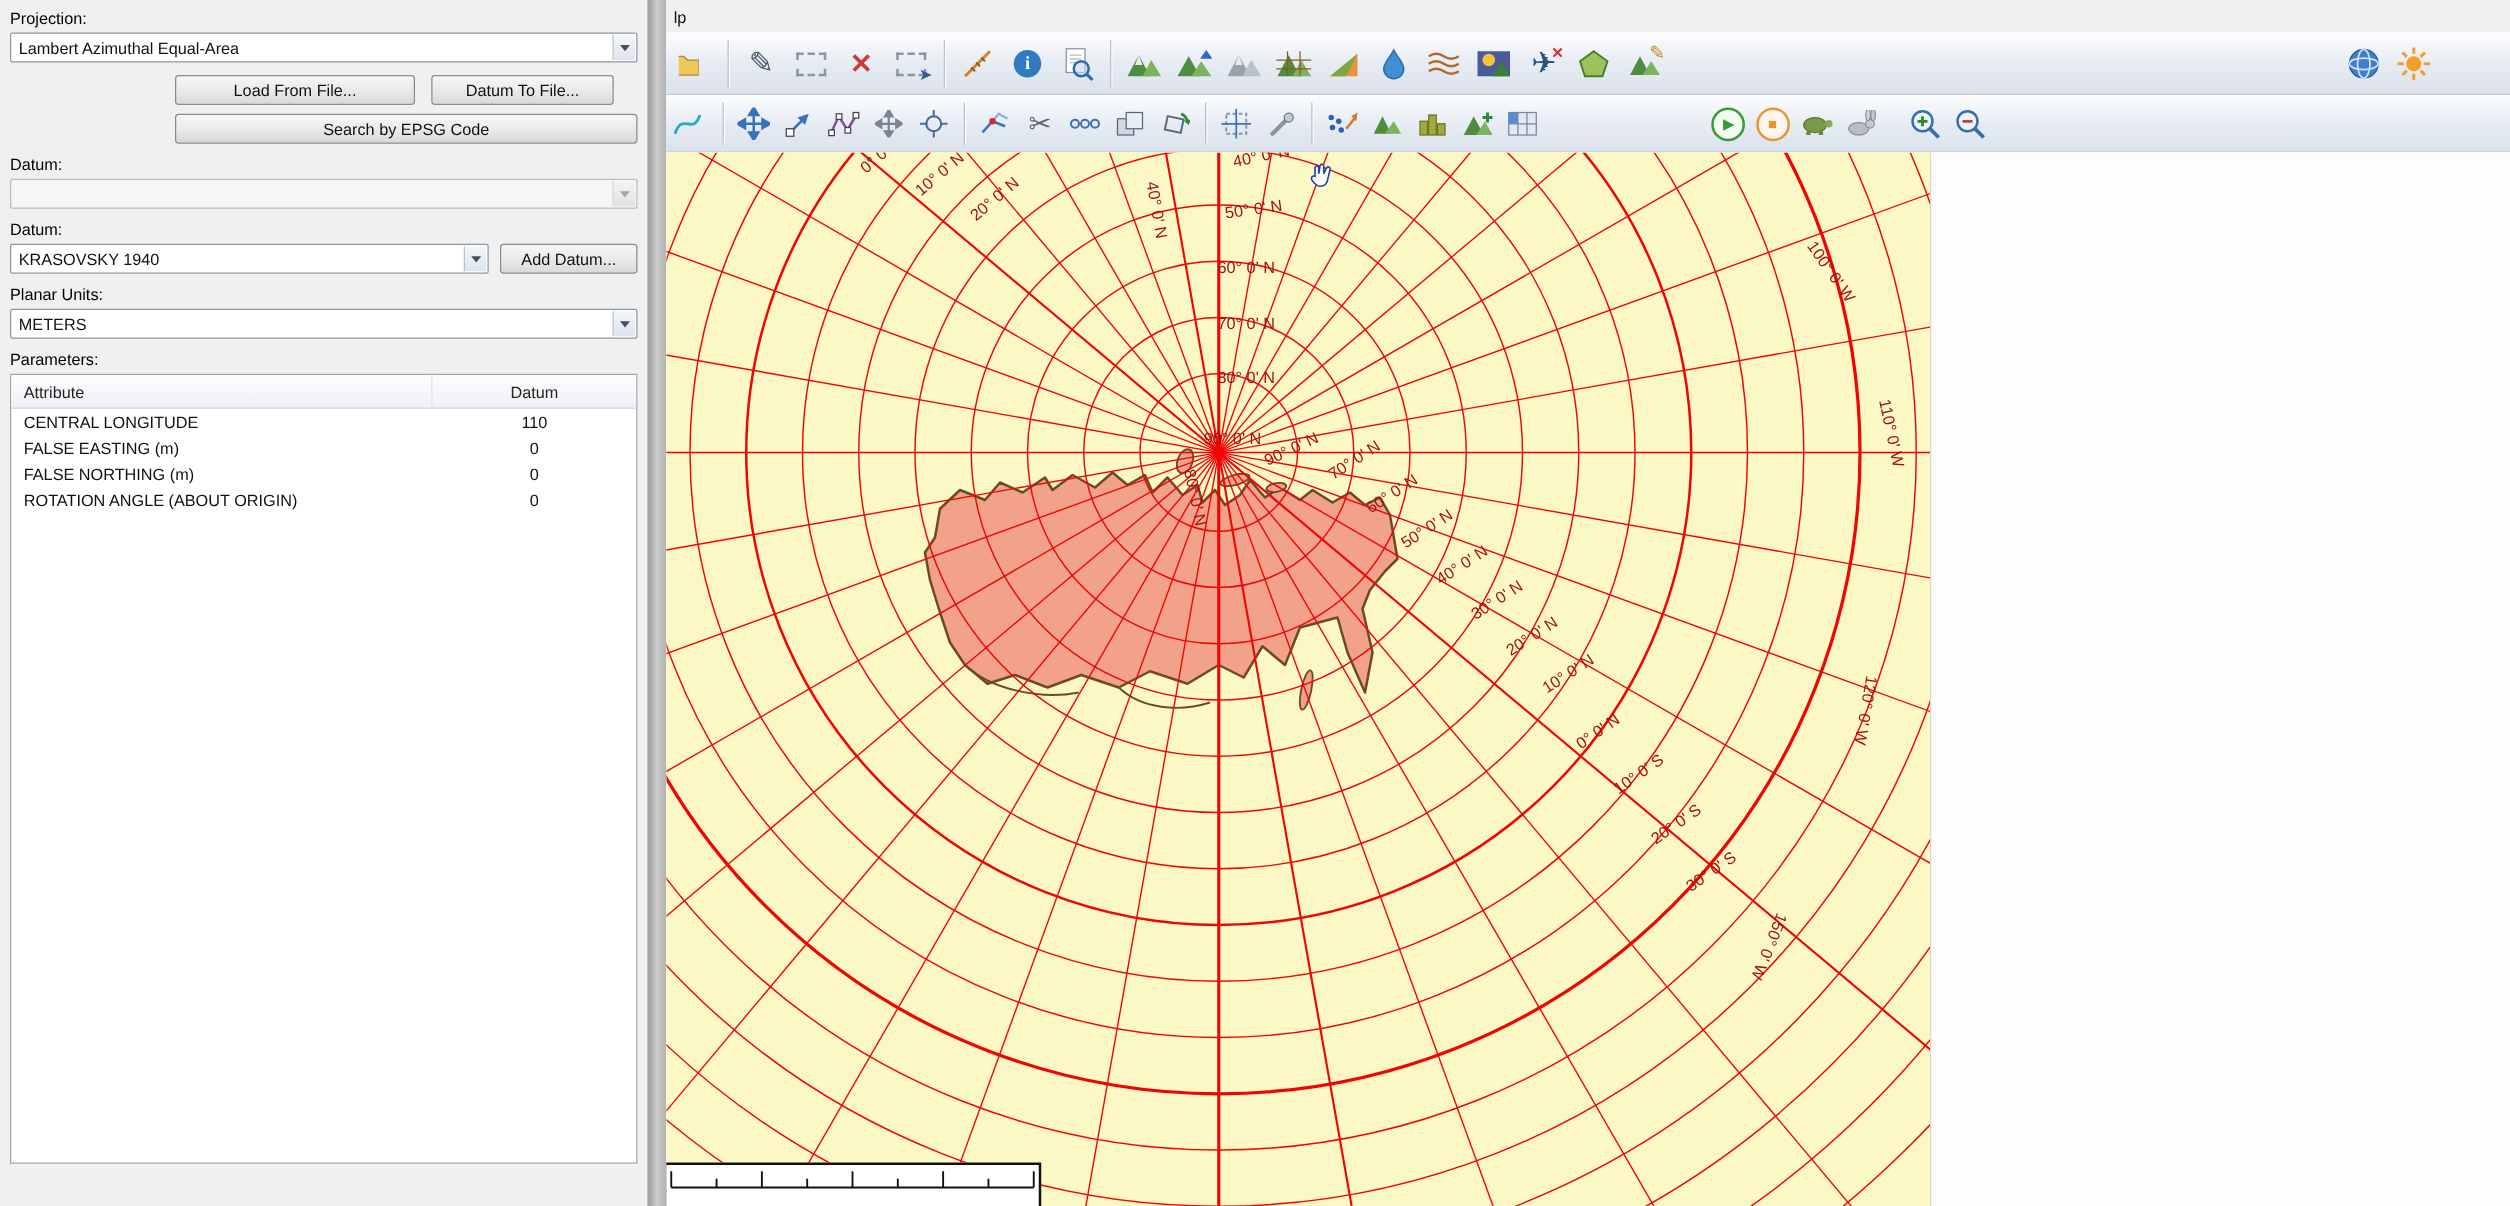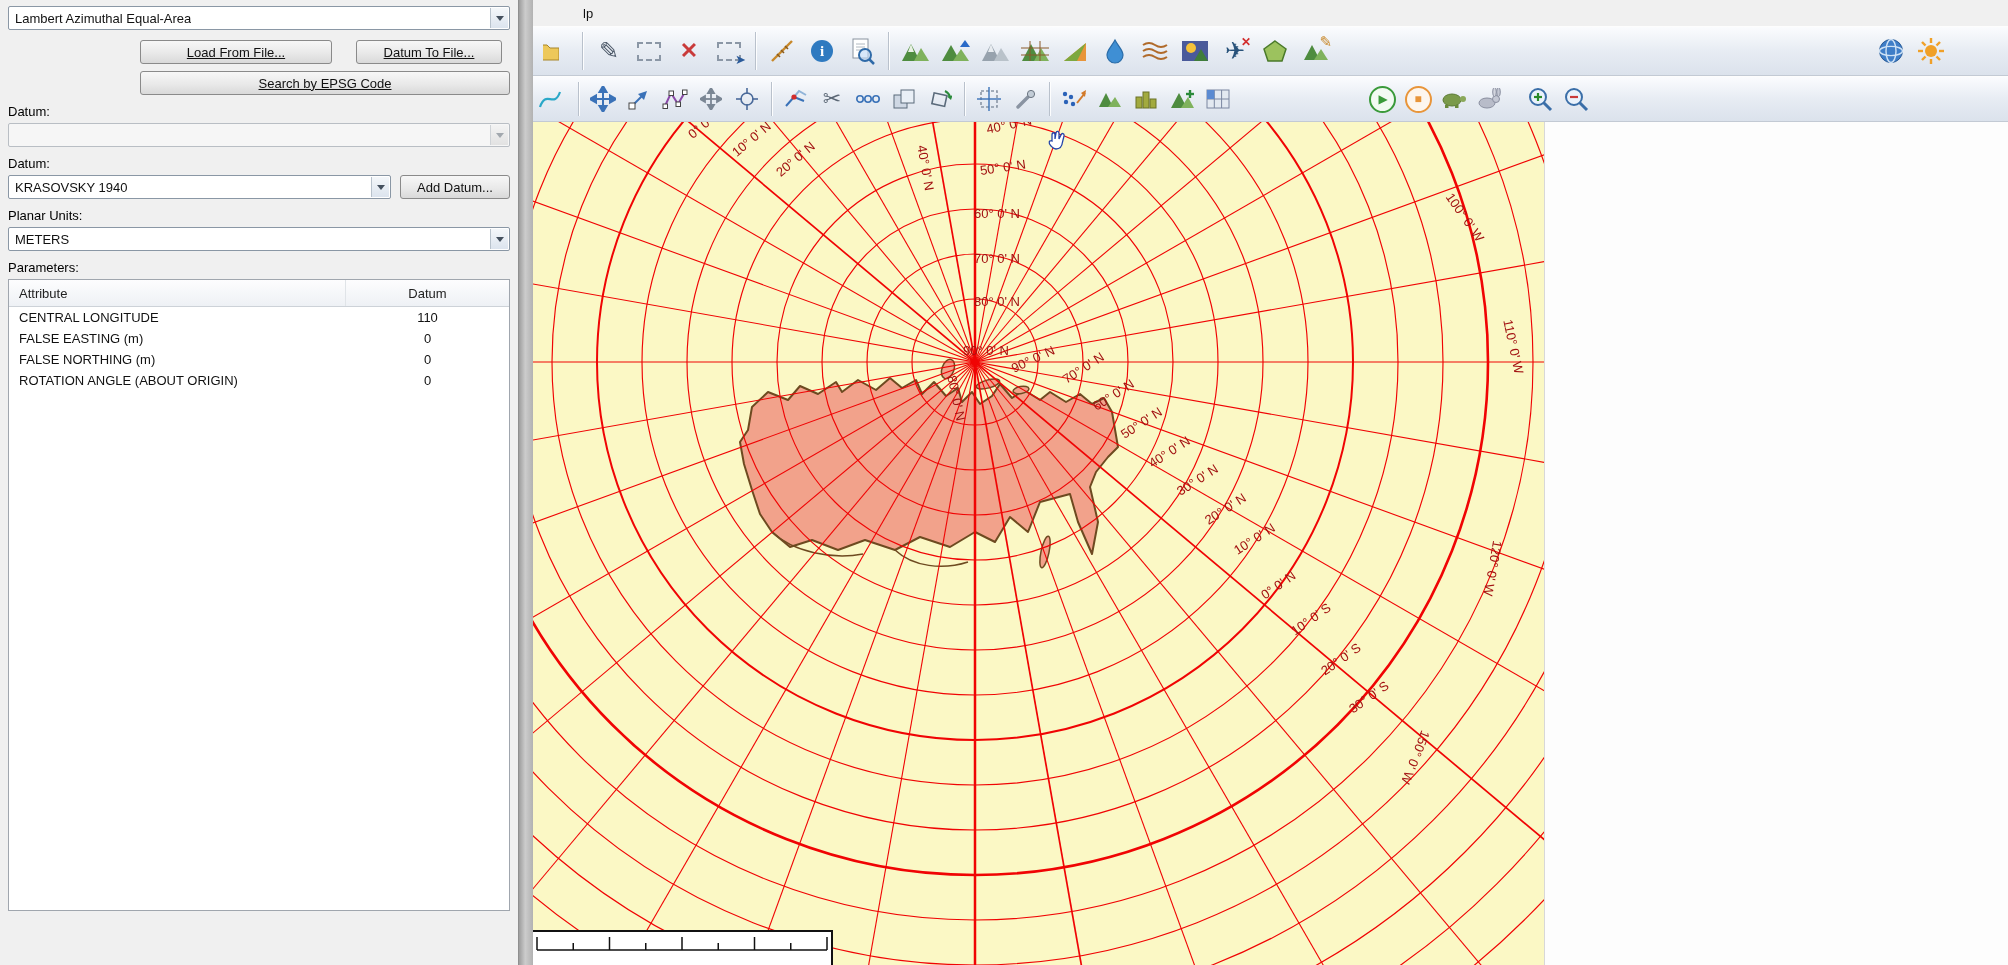--- a/index.html
+++ b/index.html
@@ -13,21 +13,21 @@
   .combo{height:24px;background:#fff;border:1px solid #8a97a5;border-radius:2px;position:relative;
          display:flex;align-items:center;padding-left:6px;box-sizing:border-box;}
   .combo .combo-text{white-space:nowrap;overflow:hidden;}
   .combo .arrow{position:absolute;right:1px;top:1px;bottom:1px;width:17px;
                 background:linear-gradient(#f4f7fa,#dce4ee);border-left:1px solid #b8c2cc;
                 display:flex;align-items:center;justify-content:center;}
   .combo .arrow::after{content:"";border:4px solid transparent;border-top:5px solid #44505e;margin-top:5px;}
   .combo.disabled{background:#f6f6f6;border-color:#b9bec4;}
   .combo.disabled .arrow{background:linear-gradient(#f3f3f3,#e2e2e2);border-left-color:#cfd3d7;}
   .combo.disabled .arrow::after{border-top-color:#a2a8ae;}
-  .btnrow{display:flex;gap:24px;margin-left:132px;text-decoration:underline;}
+  .btnrow{display:flex;gap:13px;margin-left:132px;}
   .btnrow.r1{margin-top:10px;}
   .btnrow.r2{margin-top:7px;}
   .btn{height:24px;background:linear-gradient(#f7f7f7,#e9e9e9 55%,#d9d9d9);border:1px solid #8a8a8a;
        border-radius:3px;font-size:13px;font-family:"Liberation Sans",sans-serif;color:#111;
        display:inline-flex;align-items:center;justify-content:center;padding:0 4px;box-sizing:border-box;}
   .w-load{width:192px;} .w-save{width:146px;} .w-epsg{width:393px;} .w-adddatum{width:110px;text-align:right;}
   .sect{margin-top:8px;}
   .datum-row{display:flex;gap:9px;}
   .datum-row .combo{flex:1;}
   .param-table{margin-top:2px;background:#fff;border:1px solid #a0a6ae;height:630px;
@@ -39,21 +39,21 @@
   .cell-val{flex:1;display:flex;align-items:center;justify-content:center;}
   .param-row{display:flex;height:21px;flex:0 0 auto;}
 
   
   .win-edge{position:absolute;left:519px;top:0;width:14px;height:965px;
             background:linear-gradient(90deg,#9d9d9d,#cccccc 45%,#b2b2b2);}
 
   
   .app{position:absolute;left:533px;top:0;width:1475px;height:965px;display:flex;flex-direction:column;}
   .menubar{height:26px;background:#f0f0f0;display:flex;align-items:center;padding-left:2px;flex:0 0 auto;}
-  .menu-item{padding:2px 4px;margin-left:44px;}
+  .menu-item{padding:2px 4px;}
   .toolbar{background:linear-gradient(#fbfcfe,#e7ecf3 50%,#dbe2ec);border-top:1px solid #fdfdfd;
            border-bottom:1px solid #c3cad4;display:flex;align-items:center;padding:0 4px;flex:0 0 auto;}
   .toolbar.row1{height:48px;}
   .toolbar.row2{height:44px;}
   .tbgrp{display:flex;align-items:center;gap:2px;}
   .tbgrp.right{margin-left:auto;margin-right:14px;}
   .tbsep{width:1px;align-self:stretch;margin:5px 7px;background:#b9c1cc;box-shadow:1px 0 0 rgba(255,255,255,.9);}
   .tbicon{width:38px;height:38px;display:flex;align-items:center;justify-content:center;border-radius:3px;}
   .row2 .tbicon{width:34px;height:34px;}
   .tbicon .g{line-height:1;}
@@ -68,20 +68,21 @@
   .scalebar{position:absolute;left:-2px;top:808px;width:302px;height:44px;background:#fff;
             border:2px solid #111;box-sizing:border-box;}
   .hand{position:absolute;left:510px;top:8px;}
 </style>
 </head>
 <body>
 
 <div class="screen">
 
   <aside class="dialog">
+    <div class="fld-label">Projection:</div>
     <div class="combo">
       <span class="combo-text">Lambert Azimuthal Equal-Area</span>
       <span class="arrow"></span>
     </div>
 
     <div class="btnrow r1">
       <button class="btn w-load">Load From File...</button>
       <button class="btn w-save">Datum To File...</button>
     </div>
     <div class="btnrow r2">

